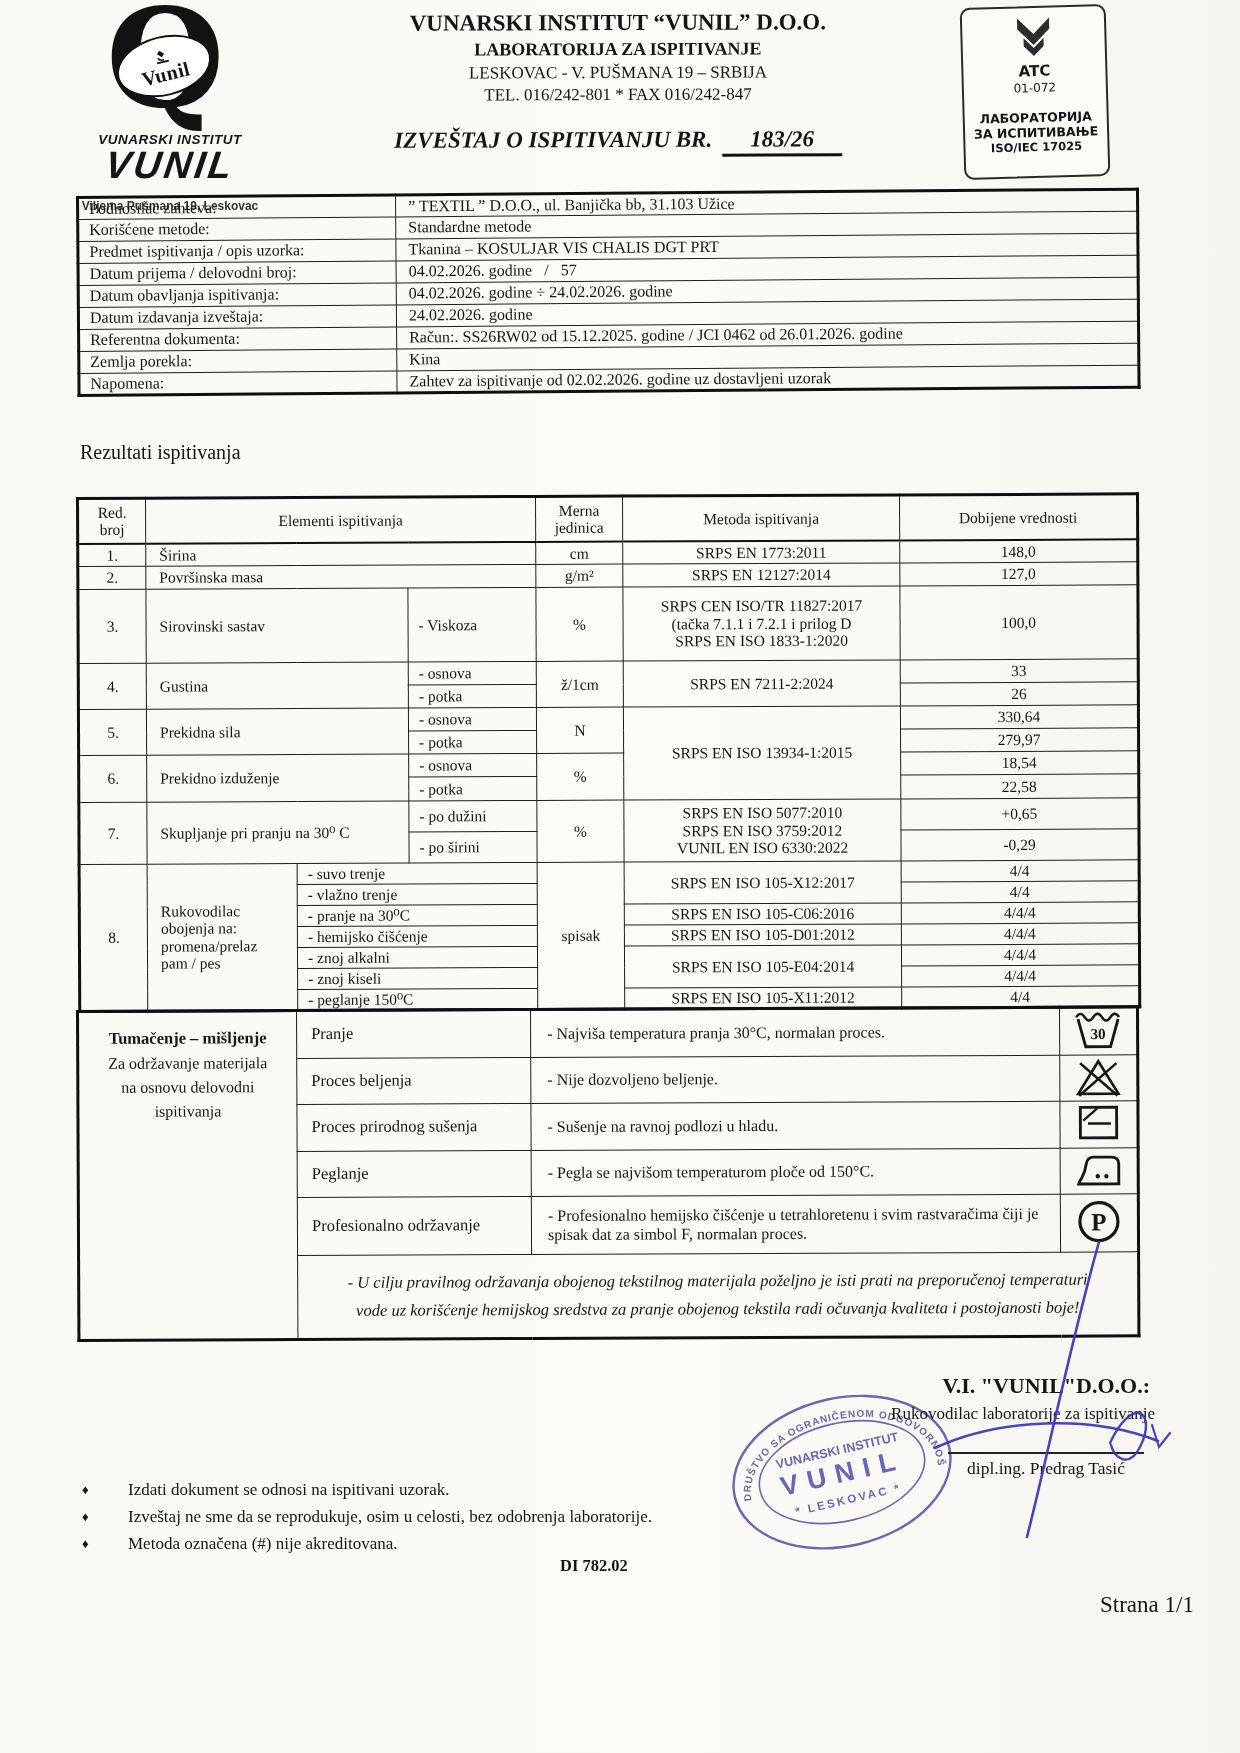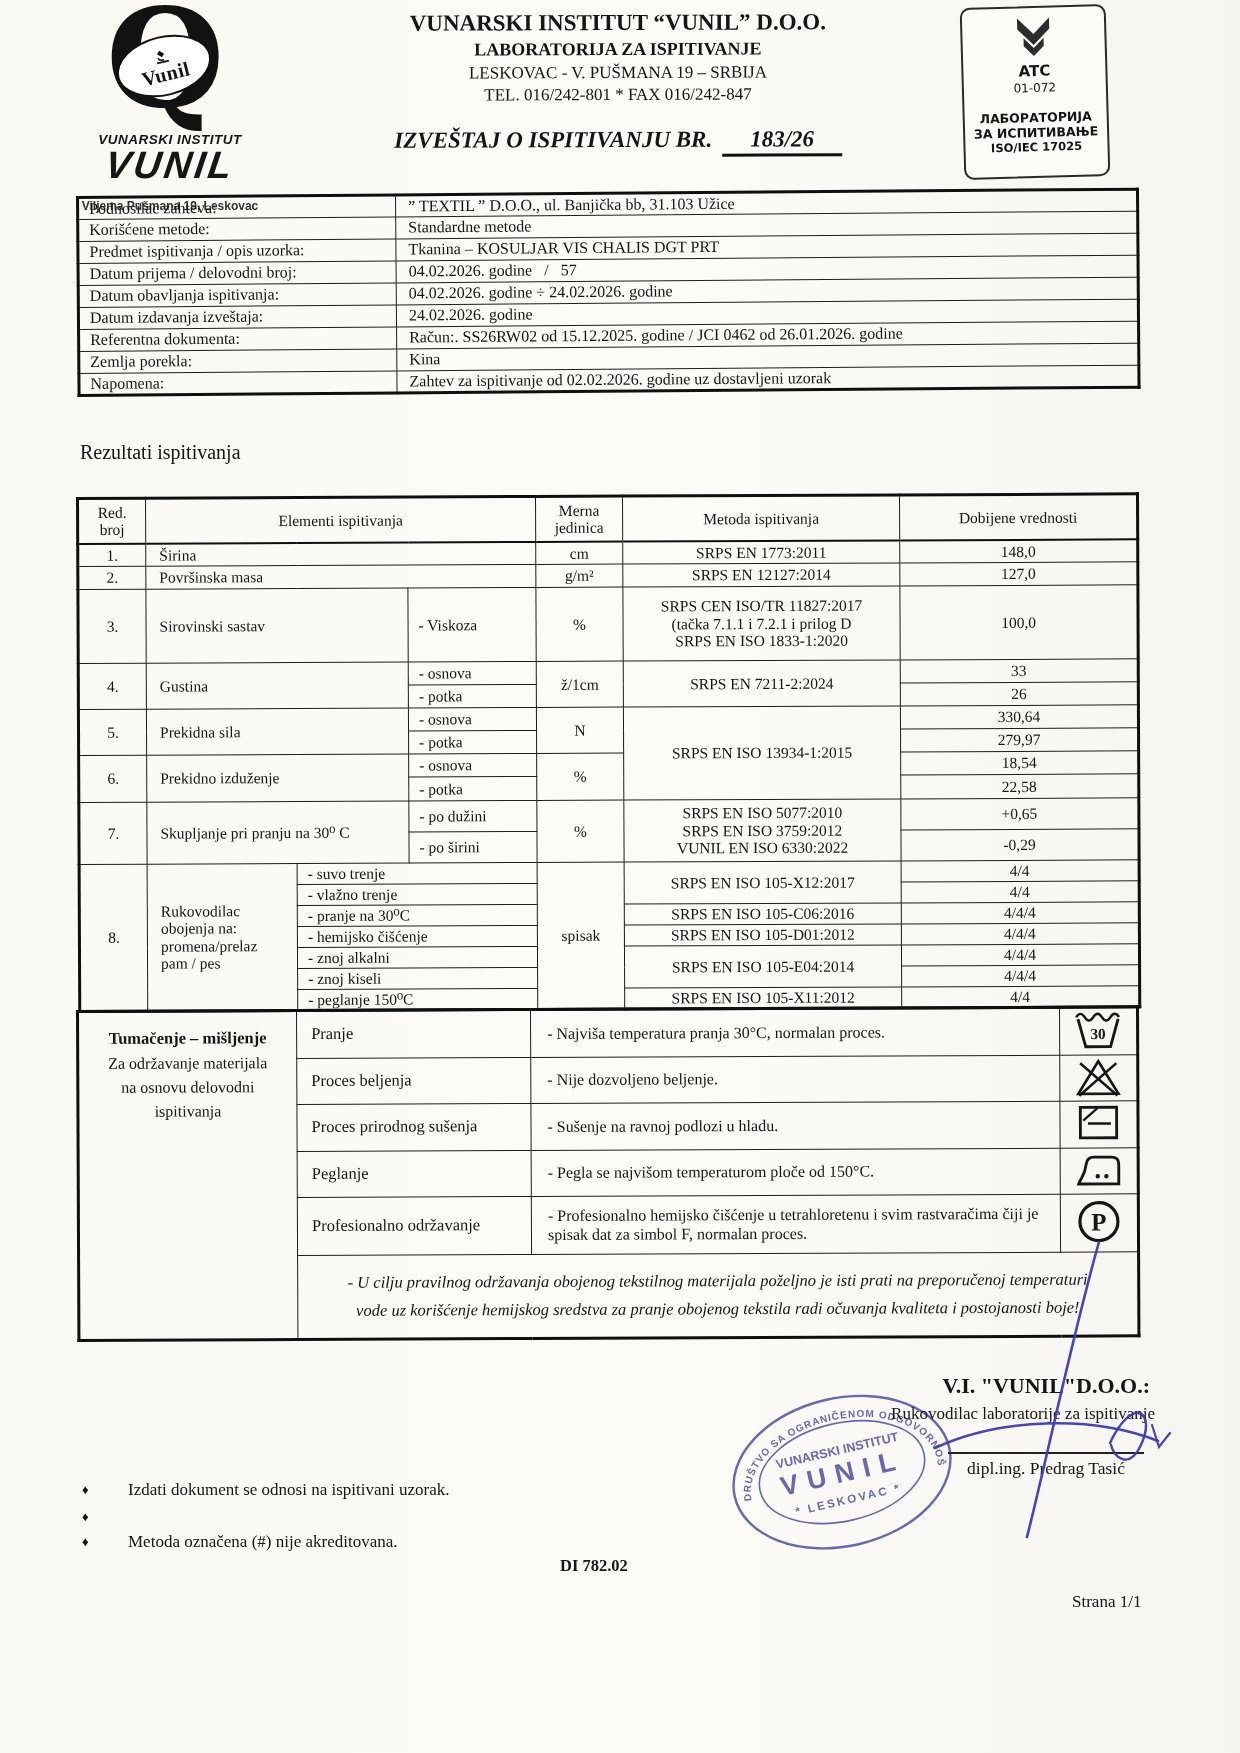--- a/index.html
+++ b/index.html
@@ -62,21 +62,21 @@
   .sig-role{position:absolute;left:855px;top:1404px;width:300px;text-align:right;font-size:17px;z-index:2;}
   .sig-line{position:absolute;left:948px;top:1452px;width:196px;border-top:2px solid #222;z-index:2;}
   .sig-name{position:absolute;left:948px;top:1458px;width:196px;text-align:center;font-size:17.5px;z-index:2;}
   .stamp-svg{position:absolute;left:725px;top:1392px;z-index:1;transform:rotate(-13deg);opacity:.88;}
   .strokes-svg{position:absolute;left:700px;top:1215px;z-index:3;}
 
   .fnotes{position:absolute;left:82px;top:1480px;width:640px;}
   .fnote{display:flex;align-items:flex-start;margin-bottom:7px;font-size:17px;}
   .fnote .diamond{width:14px;font-size:13px;margin-right:32px;margin-top:2px;}
   .doc-code{position:absolute;left:560px;top:1556px;font-size:16.5px;font-weight:bold;}
-  .page-no{position:absolute;left:1072px;top:1592px;font-size:17px;}
+  .page-no{position:absolute;left:1100px;top:1592px;font-size:23px;}
 
   svg text{font-family:"Liberation Serif","DejaVu Serif",serif;}
   .stamp-svg text{font-family:"Liberation Sans","DejaVu Sans",sans-serif;}
 </style>
 </head>
 <body>
 
 <div class="page">
 
   <div class="logo">
@@ -411,20 +411,21 @@
     <path d="M452 210 L459 232 L470 218" fill="none" stroke="#3a3abc" stroke-width="2.2" stroke-linecap="round" opacity="0.95"></path>
   </svg>
 
   <div class="fnotes">
     <div class="fnote">
         <span class="diamond">♦</span>
         <span>Izdati dokument se odnosi na ispitivani uzorak.</span>
       </div>
     <div class="fnote">
         <span class="diamond">♦</span>
+        <span>Izveštaj ne sme da se reprodukuje, osim u celosti, bez odobrenja laboratorije.</span>
       </div>
     <div class="fnote">
         <span class="diamond">♦</span>
         <span>Metoda označena (#) nije akreditovana.</span>
       </div>
   </div>
   <div class="doc-code">DI 782.02</div>
   <div class="page-no">Strana 1/1</div>
 
 </div>

